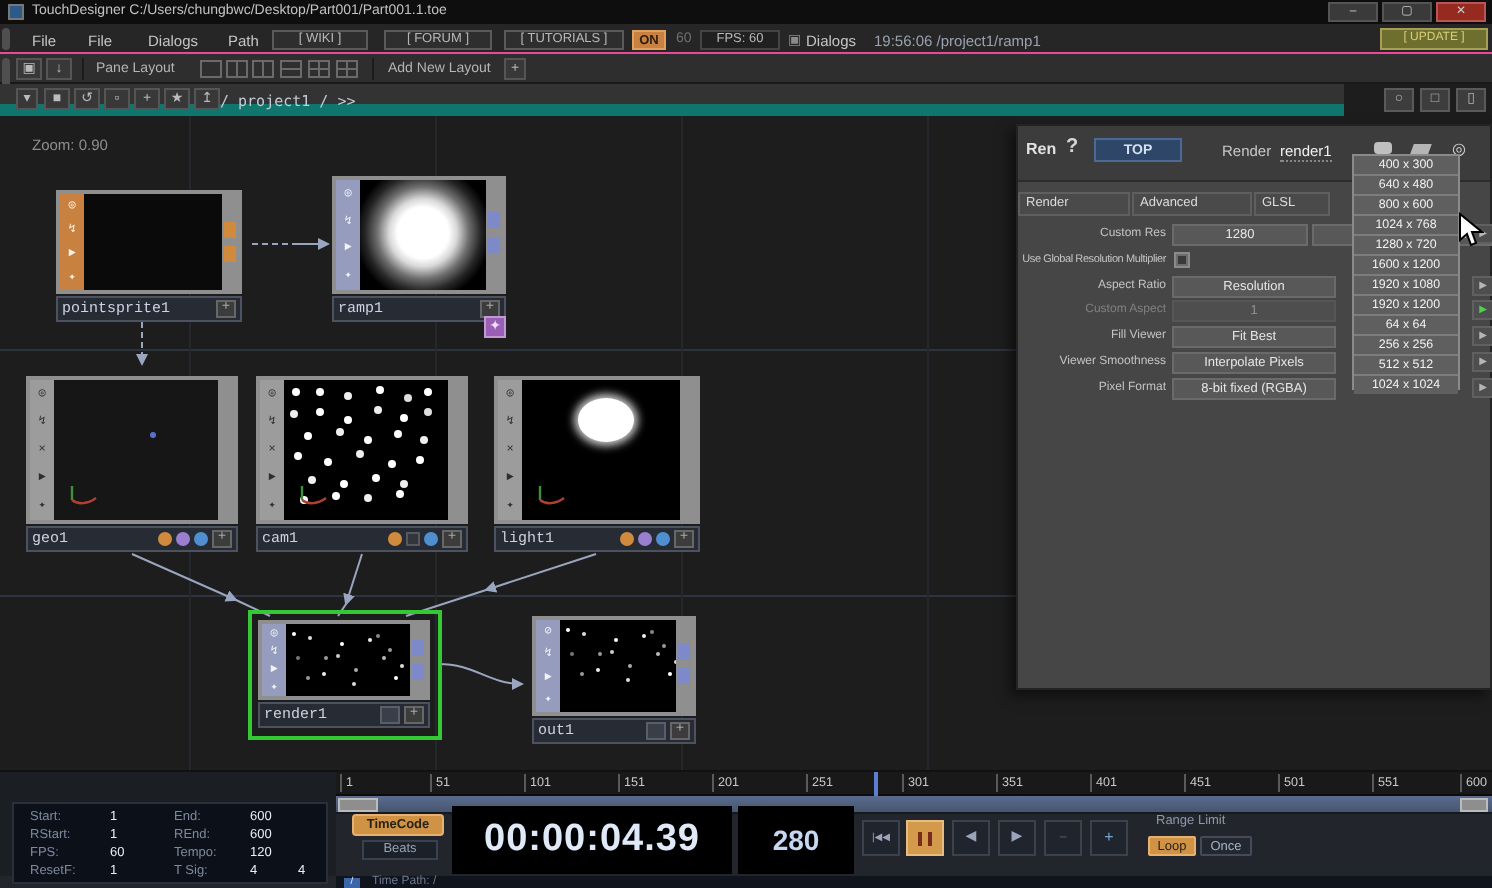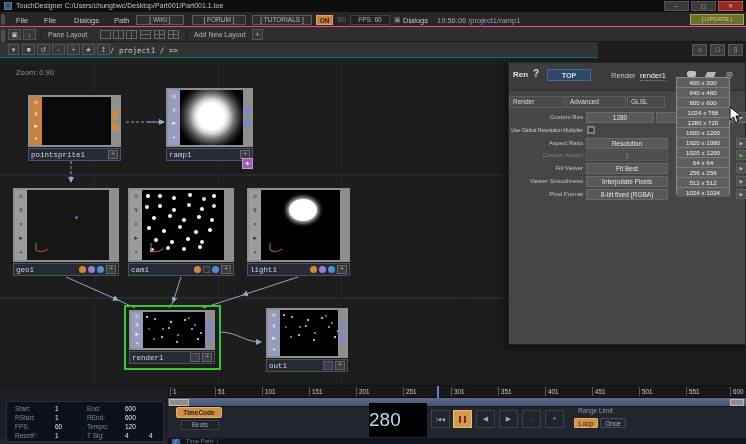--- a/index.html
+++ b/index.html
@@ -36,21 +36,21 @@
   .smicon { top:2px; width:13px; height:11px; background:#383838; border:1px solid #555;
             font-size:7px; color:#bbb; text-align:center; line-height:9px; }
   .laybox { top:3px; width:11px; height:9px; border:1px solid #6a6a6a; background:#2e2e2e; }
   .laybox.v  { background:linear-gradient(#6a6a6a,#6a6a6a) 50% 0/1px 100% no-repeat; }
   .laybox.h  { background:linear-gradient(#6a6a6a,#6a6a6a) 0 50%/100% 1px no-repeat; }
   .laybox.q  { background:linear-gradient(#6a6a6a,#6a6a6a) 50% 0/1px 100% no-repeat,
                linear-gradient(#6a6a6a,#6a6a6a) 0 50%/100% 1px no-repeat; }
   .barlabel { top:4px; font-size:7px; color:#b5b5b5; }
   .vdiv { top:2px; width:1px; height:11px; background:#1c1c1c; }
 
-  #nettoolbar { left:0; top:42px; width:598px; height:16px; background:#333333; border-bottom:1px solid #0f766e; }
+  #nettoolbar { left:0; top:42px; width:672px; height:16px; background:#333333; border-bottom:6px solid #0f766e; }
   #nettoolbar .smicon { top:2px; }
   #breadcrumb { left:110px; top:4px; font-size:7.5px; color:#c5cad5; font-family:"DejaVu Sans Mono",monospace; }
   .panebtn { top:2px; width:15px; height:12px; background:#3d3d3d; border:1px solid #5a5a5a;
              font-size:7px; color:#b5b5b5; text-align:center; line-height:10px; }
 
   .pill { left:1px; width:4px; background:#4f4f4f; border-radius:2px; }
 
   
   #network { left:0; top:58px; width:746px; height:327px; background:#1d1d1d; }
   #zoomlabel { left:16px; top:10px; font-size:7.5px; color:#8f8f8f; }
@@ -146,21 +146,21 @@
   .inforow { position:absolute; left:0; width:100%; height:9px; }
   .il { position:absolute; color:#7d8aa0; } .iv { position:absolute; color:#eaeff7; }
   .il1 { left:8px; } .iv1 { left:48px; } .il2 { left:80px; } .iv2 { left:118px; } .iv3 { left:142px; }
   #tcbtn { position:absolute; left:176px; top:21px; width:46px; height:11px; background:#d09245; border:1px solid #e6b070;
            border-radius:2px; color:#2a2215; font-weight:bold; font-size:6.5px; text-align:center; line-height:10px; }
   #beatsbtn { position:absolute; left:181px; top:34px; width:38px; height:10px; background:#1c2028; border:1px solid #3a404c;
               color:#98a2b8; font-size:6.5px; text-align:center; line-height:8px; }
   #tcdisplay { position:absolute; left:226px; top:17px; width:140px; height:34px; background:#000;
                color:#dfe9f8; font-size:19px; font-weight:bold; text-align:center; line-height:34px; letter-spacing:.5px; }
   #framedisplay { position:absolute; left:369px; top:17px; width:58px; height:34px; background:#000;
-                  color:#c7d6f2; font-size:19px; font-weight:normal; line-height:34px; }
+                  color:#c7d6f2; font-size:14px; font-weight:bold; text-align:center; line-height:34px; }
   .tbtn { position:absolute; top:24px; width:19px; height:18px; background:#20242c; border:1px solid #3c414d;
           color:#9aa5bb; font-size:6px; text-align:center; line-height:16px; }
   .tbtn.active { background:#d29a4a; border-color:#e8bc80; color:#7a2a1a; }
   .pausebars { display:inline-block; width:7px; height:7px; margin-top:5px;
                background:linear-gradient(90deg,#7a2a1a 0 2px,transparent 2px 5px,#7a2a1a 5px 7px); }
   #rangelbl { position:absolute; left:578px; top:21px; font-size:6.5px; color:#8f98ac; }
   #loopbtn { position:absolute; left:574px; top:32px; width:24px; height:10px; background:#d09245; border:1px solid #e6b070;
              color:#2a2215; font-size:6.5px; text-align:center; line-height:9px; border-radius:1px; }
   #oncebtn { position:absolute; left:600px; top:32px; width:26px; height:10px; background:#23272f; border:1px solid #454b58;
              color:#aab3c6; font-size:6.5px; text-align:center; line-height:9px; border-radius:1px; }
@@ -558,20 +558,21 @@
         <span class="il il1">ResetF:</span>
         <span class="iv iv1">1</span>
         <span class="il il2">T Sig:</span>
         <span class="iv iv2">4</span>
         <span class="iv iv3">4</span>
       </div>
     </div>
 
     <div id="tcbtn">TimeCode</div>
     <div id="beatsbtn">Beats</div>
+    <div id="tcdisplay">00:00:04.39</div>
     <div id="framedisplay">280</div>
 
     <div class="tbtn" style="left:431px;font-size:5px">|◀◀</div>
     <div class="tbtn active" style="left:453px"><span class="pausebars"></span></div>
     <div class="tbtn" style="left:476px;font-size:7px">◀</div>
     <div class="tbtn" style="left:499px;font-size:7px">▶</div>
     <div class="tbtn" style="left:522px;color:#5d6575">–</div>
     <div class="tbtn" style="left:545px;color:#7aa0d0;font-size:8px">+</div>
 
     <div class="txt" id="rangelbl">Range Limit</div>

